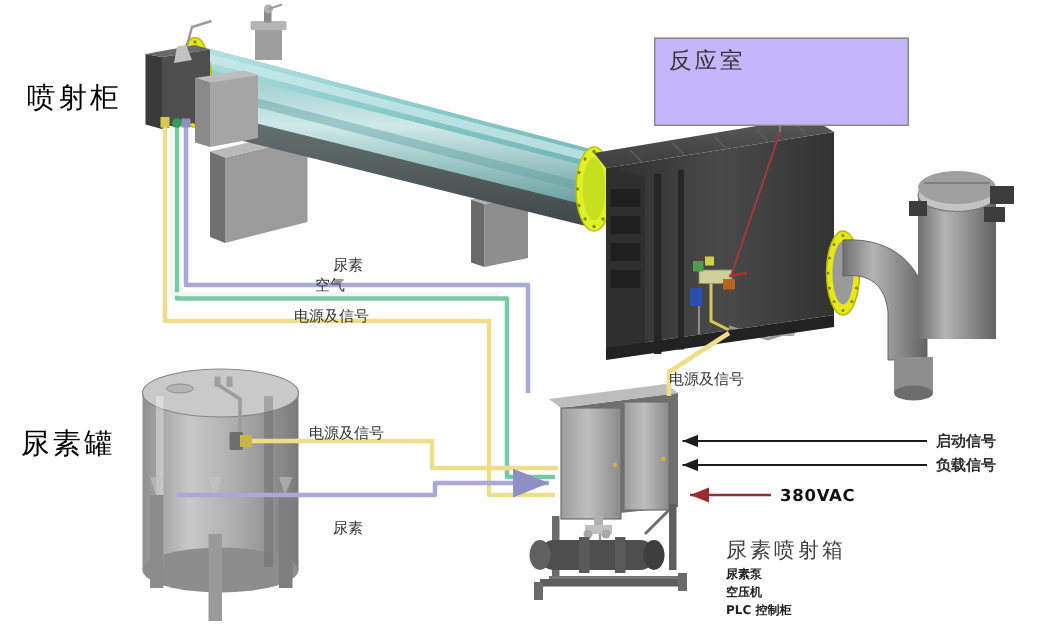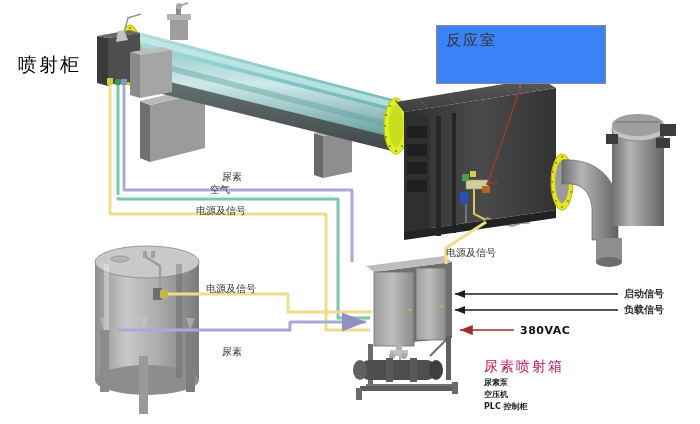--- a/index.html
+++ b/index.html
@@ -5,25 +5,25 @@
   html,body{margin:0;padding:0;background:#ffffff;}
   body{width:700px;height:424px;position:relative;overflow:hidden;
        font-family:"DejaVu Sans","Liberation Sans",sans-serif;}
   #stage{position:absolute;inset:0;width:700px;height:424px;}
   svg{position:absolute;left:0;top:0;}
   .lbl{position:absolute;white-space:nowrap;color:#2b2b2b;}
   .lbl-big{font-size:19px;letter-spacing:2px;color:#000000;}
   .lbl-sm{font-size:9px;color:#2f2f2f;font-weight:bold;}
   .lbl-pipe{font-size:10px;color:#333;text-align:right;}
   .vac{font-size:11px;font-weight:bold;color:#111;letter-spacing:.5px;}
-  .boxlabel{position:absolute;border:1px solid #8a8a8a;background:#3b82f6;}
+  .boxlabel{position:absolute;border:1px solid #8a8a8a;background:#c4b5fd;}
   .boxlabel span{position:absolute;left:9px;top:5px;font-size:15px;color:#333;letter-spacing:2px;}
   .wm{position:absolute;font-family:"DejaVu Sans Mono","Liberation Mono",monospace;
       font-size:17px;font-weight:bold;color:#2fa52f;letter-spacing:1px;}
-  .grp-title{font-size:14px;color:#be185d;letter-spacing:2px;}
+  .grp-title{font-size:14px;color:#404040;letter-spacing:2px;}
   .grp-sub{font-size:8px;color:#222;font-weight:bold;line-height:9px;}
 </style>
 </head>
 <body>
 
 <div id="stage">
 
   <svg width="700" height="424" viewBox="0 0 700 424">
     <defs>
       <linearGradient id="ductTop" x1="0" y1="0" x2="0" y2="1">
@@ -351,20 +351,21 @@
 
     <g>
       <line x1="520" y1="88" x2="487" y2="185" stroke="#a33a3a" stroke-width="1.3"></line>
     </g>
 
     <line x1="520" y1="82" x2="520" y2="88" stroke="#8a8a8a" stroke-width="1"></line>
   </svg>
 
   <div class="lbl lbl-big" style="left:18px;top:52px;">喷射柜</div>
 
+  <div class="lbl lbl-big" style="left:14px;top:283px;">尿素罐</div>
 
   <div class="boxlabel" style="left:436px;top:25px;width:168px;height:57px;">
     <span>反应室</span>
   </div>
 
   <div class="lbl lbl-pipe" style="left:222px;top:170px;">尿素</div>
 
   <div class="lbl lbl-pipe" style="left:210px;top:183px;">空气</div>
 
   <div class="lbl lbl-pipe" style="left:196px;top:204px;">电源及信号</div>

